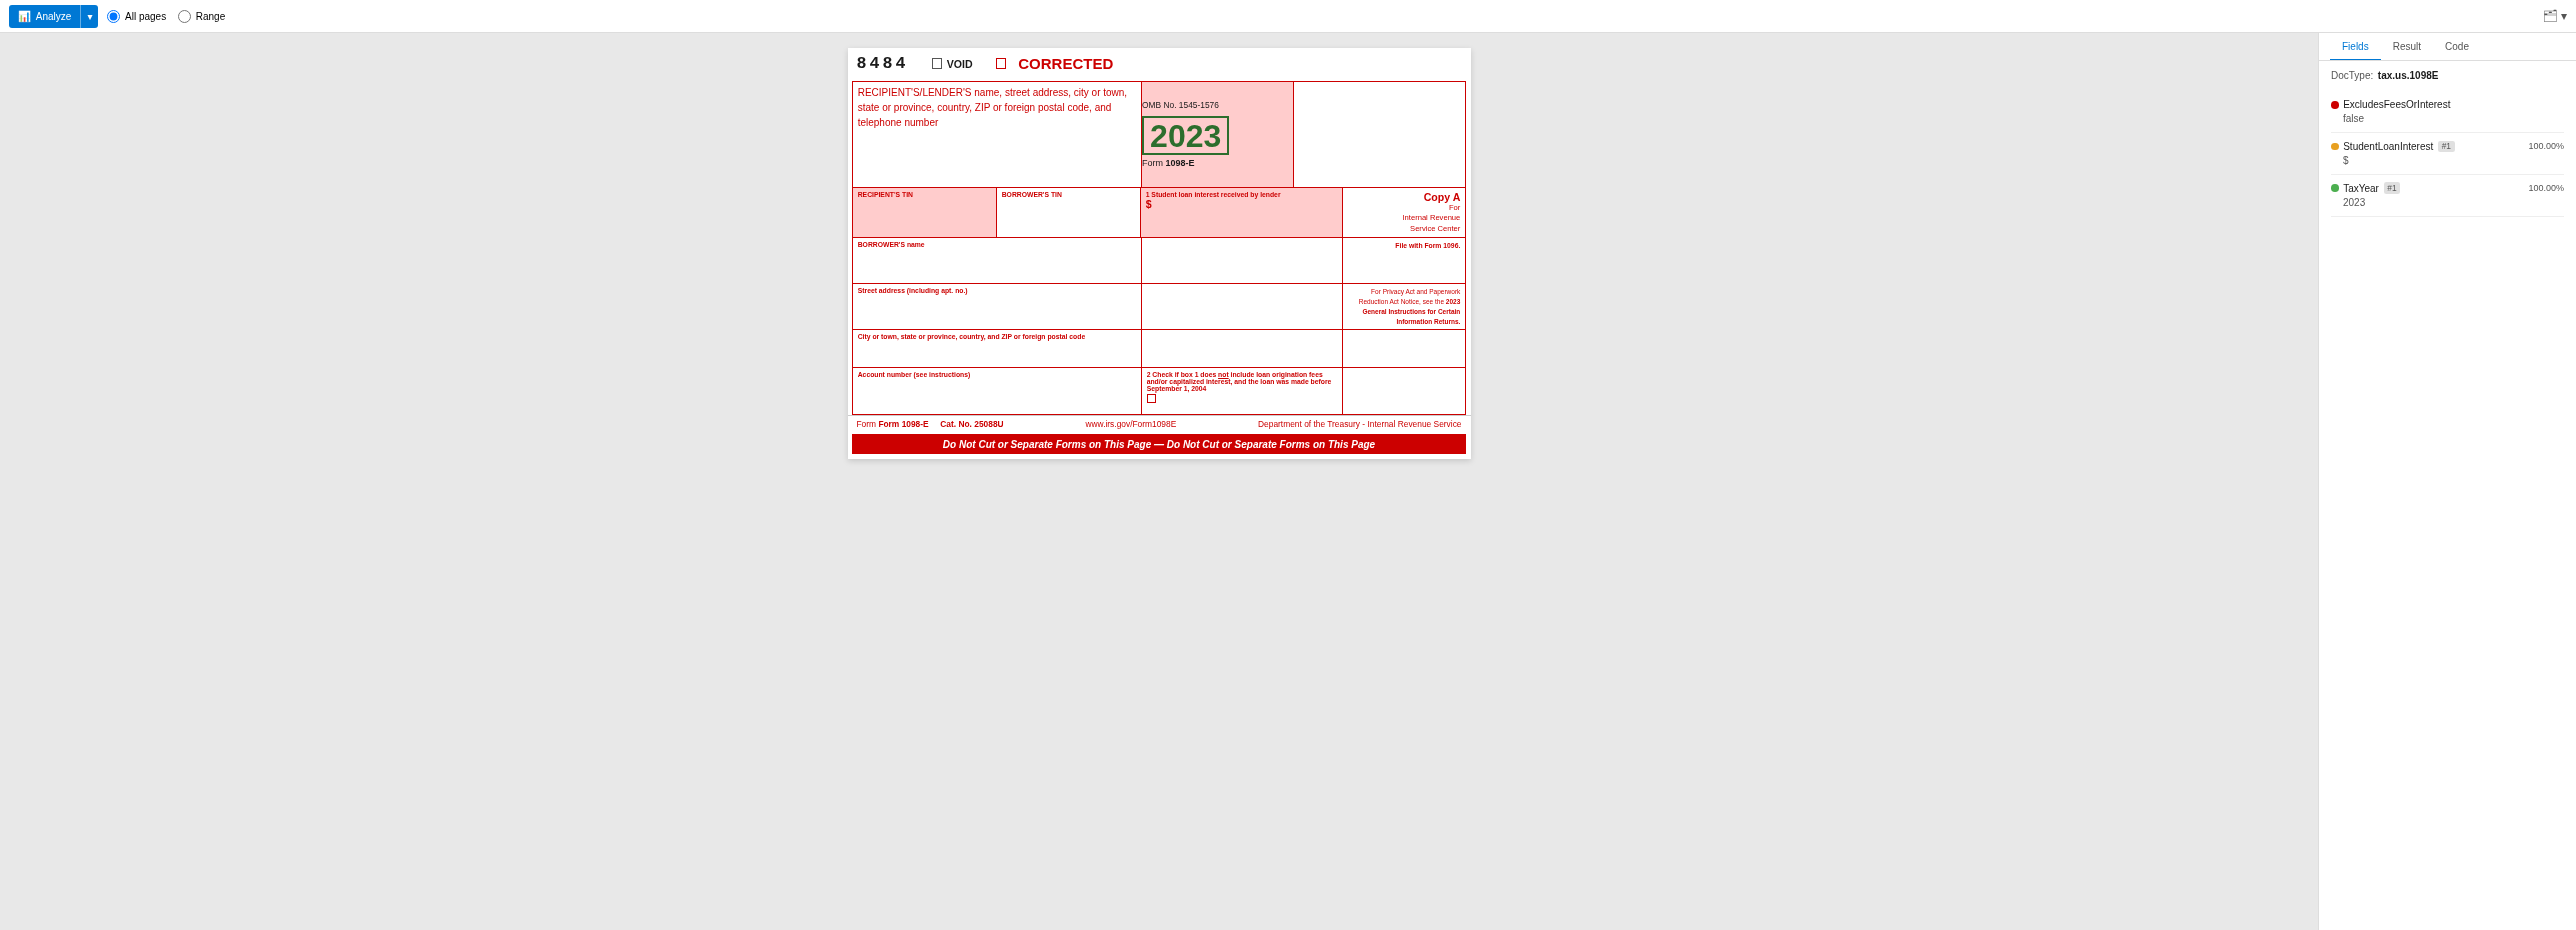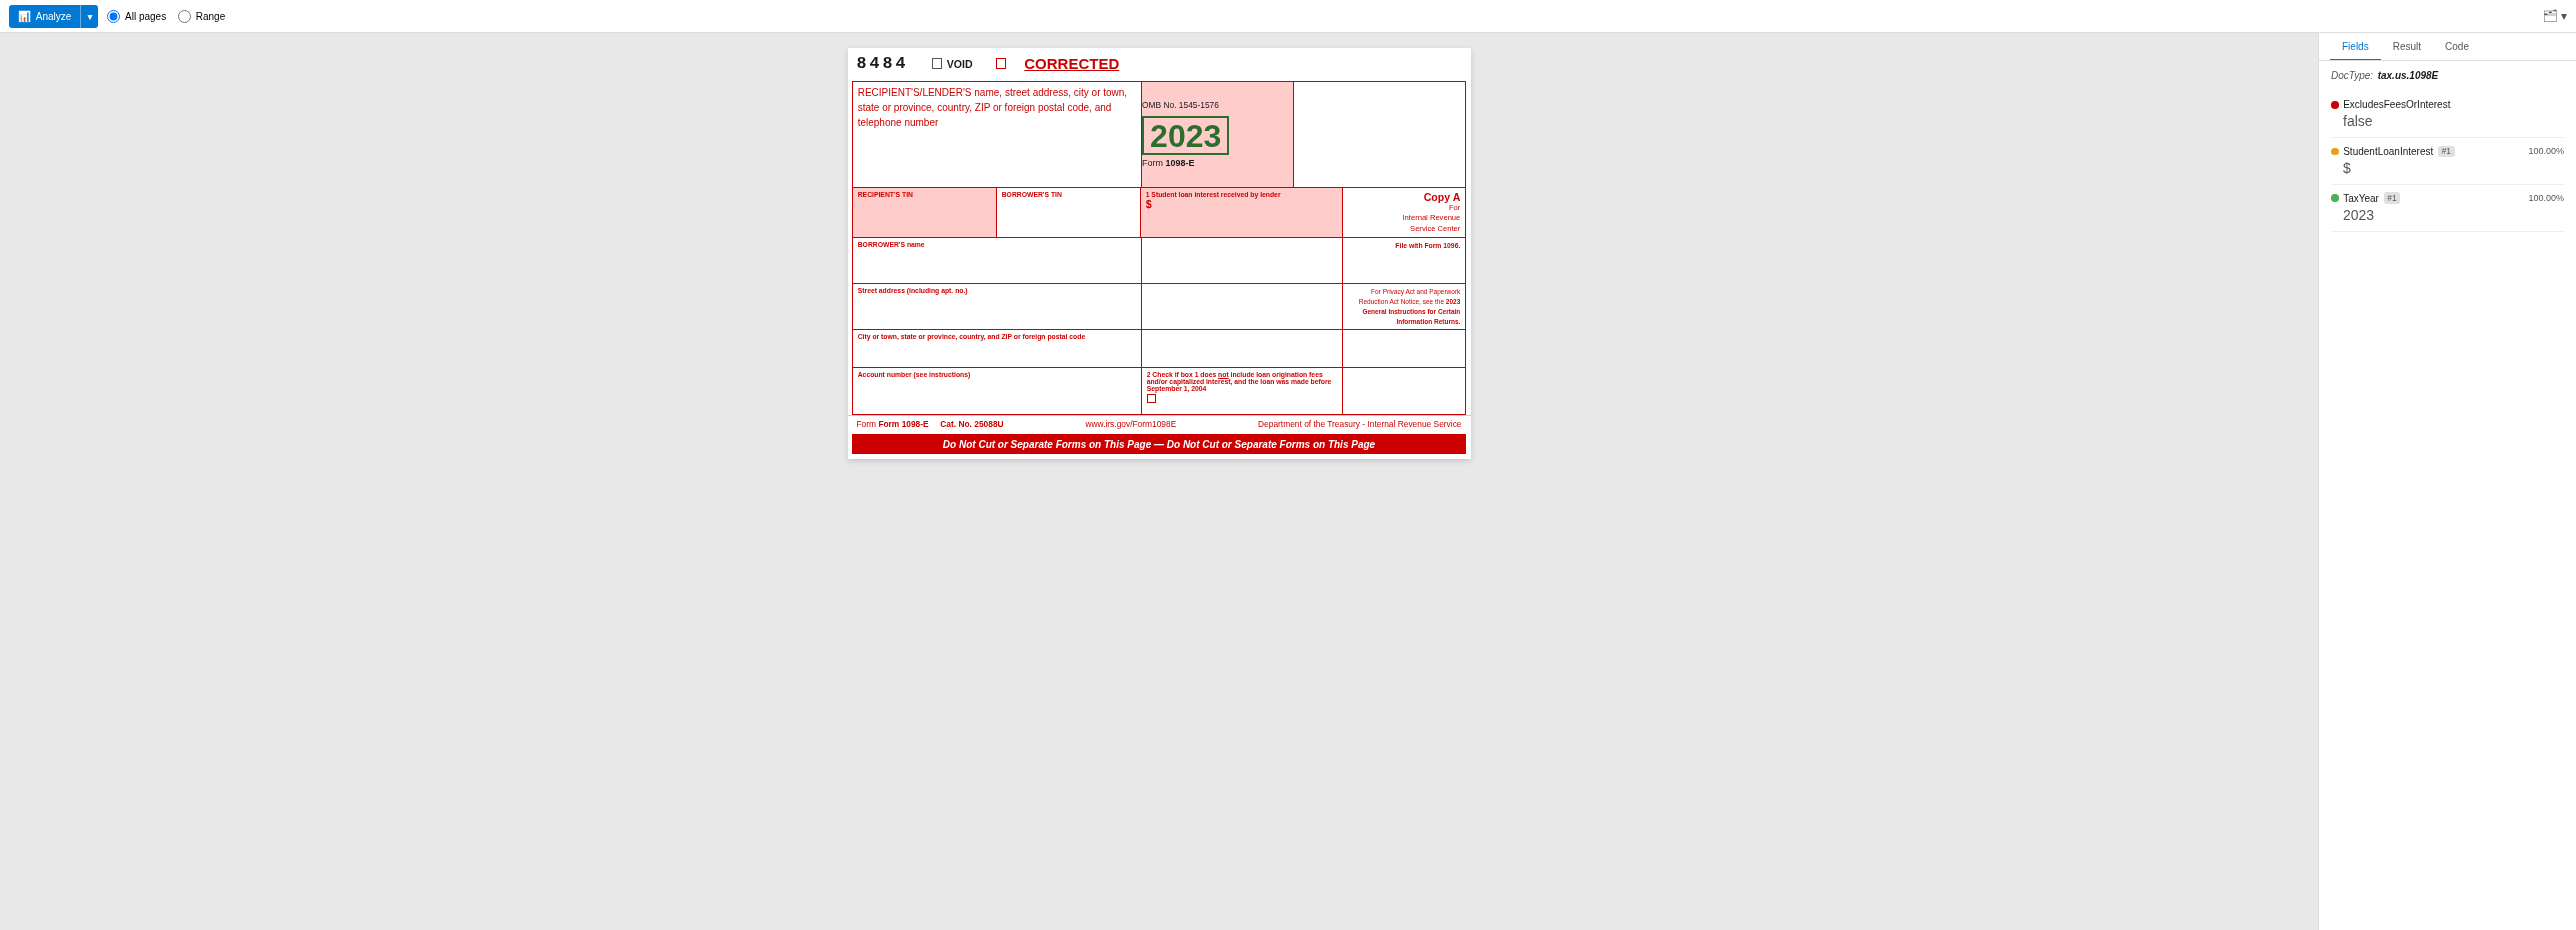--- a/index.html
+++ b/index.html
@@ -25,45 +25,45 @@
     
     .main-container { display: flex; flex: 1; overflow: hidden; }
     .doc-panel { flex: 1; overflow: auto; background: #e8e8e8; padding: 15px; display: flex; justify-content: center; align-items: flex-start; }
     .sidebar { width: 258px; background: white; border-left: 0.8px solid #ddd; overflow-y: auto; display: flex; flex-direction: column; }
 
     
     .sidebar-tabs { display: flex; border-bottom: 0.8px solid #ddd; padding-left: 11px; }
     .sidebar-tab { padding: 7.6px 12px; font-size: 10px; cursor: pointer; border-bottom: 1.5px solid transparent; color: #555; }
     .sidebar-tab.active { color: #0078d4; border-bottom: 1.5px solid #0078d4; font-weight: 500; }
     .sidebar-content { padding: 9px 12px; }
-    .doctype-row { display: flex; align-items: center; gap: 4.6px; font-size: 10px; margin-bottom: 10.6px; font-style: italic; }
+    .doctype-row { display: flex; align-items: center; gap: 4.6px; font-size: 10px; margin-bottom: 10.6px; }
     .doctype-label { color: #555; }
     .doctype-value { font-weight: 600; color: #1a1a1a; }
 
     .field-item { padding: 7.6px 0; border-bottom: 0.8px solid #eee; }
     .field-header { display: flex; align-items: center; gap: 4.6px; margin-bottom: 3px; }
     .field-dot { width: 7.6px; height: 7.6px; border-radius: 50%; flex-shrink: 0; }
     .field-name { font-size: 10px; font-weight: 500; color: #1a1a1a; }
     .field-badge { background: #e0e0e0; border-radius: 2.3px; padding: 0.8px 3.8px; font-size: 8.4px; color: #555; }
     .field-pct { margin-left: auto; font-size: 9px; color: #555; }
-    .field-value { font-size: 14px; color: #555; padding-left: 12px; }
+    .field-value { font-size: 10px; color: #555; padding-left: 12px; }
 
     
     .form-page {
       background: white; width: 623px; padding: 0; position: relative;
       box-shadow: 0 1.5px 6px rgba(0,0,0,0.15);
     }
 
     
     .form-header-area { padding: 6px 9px 3px 9px; }
     .form-top-row { display: flex; align-items: center; gap: 23px; margin-bottom: 4.6px; }
     .form-number-display { font-family: 'Courier New', monospace; font-size: 16.7px; font-weight: bold; color: #1a1a1a; letter-spacing: 3px; }
     .void-check { display: flex; align-items: center; gap: 4.6px; font-size: 10.6px; font-weight: bold; color: #1a1a1a; }
     .void-check .checkbox { width: 10.6px; height: 10.6px; border: 0.8px solid #555; display: inline-block; }
-    .corrected-check { display: flex; align-items: center; gap: 18px; font-size: 15px; font-weight: bold; color: #c00; text-decoration: underline; }
+    .corrected-check { display: flex; align-items: center; gap: 12px; font-size: 15px; font-weight: bold; color: #c00; }
     .corrected-check .checkbox { width: 10.6px; height: 10.6px; border: 0.8px solid #c00; display: inline-block; }
 
     
     .form-grid {
       border: 1.5px solid #c00; margin: 0 4.6px; position: relative;
     }
     .form-row-1 { display: flex; border-bottom: 0.8px solid #c00; min-height: 106px; }
     .cell-lender { flex: 0 0 289px; border-right: 0.8px solid #c00; padding: 3px 4.6px; }
     .cell-year { flex: 0 0 152px; border-right: 0.8px solid #c00; background: #fcc; display: flex; flex-direction: column; align-items: flex-start; justify-content: center; }
     .cell-title { flex: 1; padding: 4.6px 6px; display: flex; flex-direction: column; justify-content: center; }

